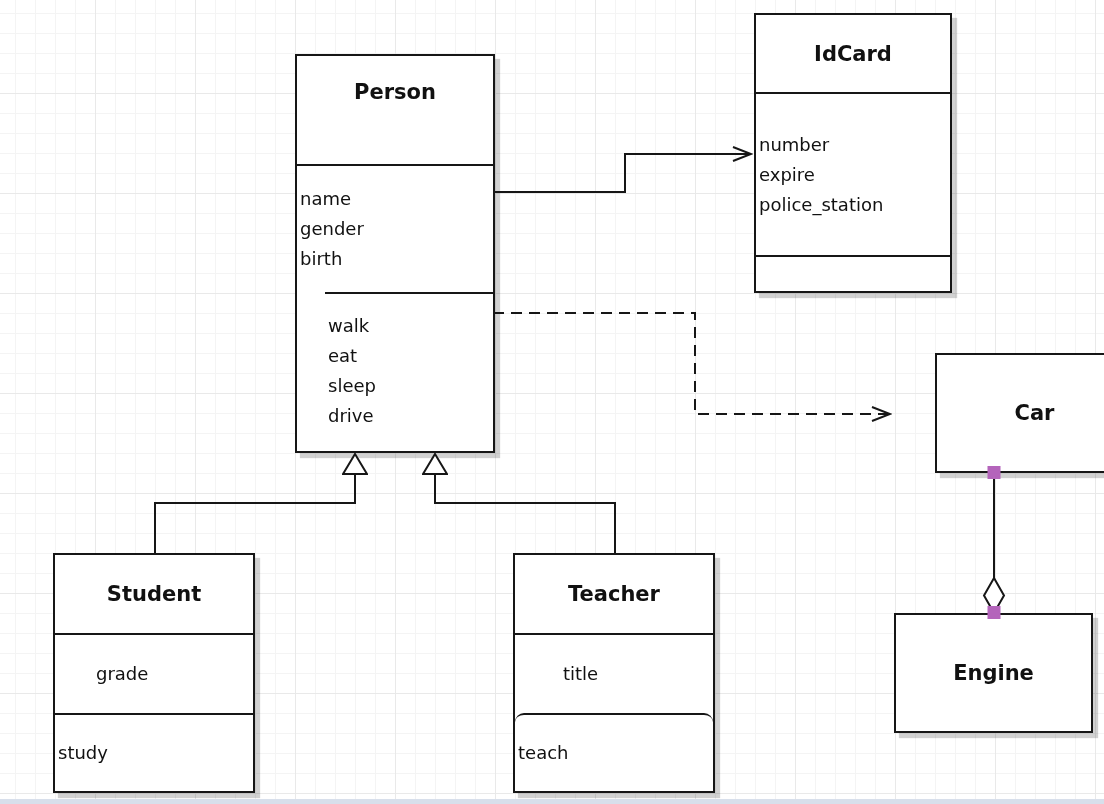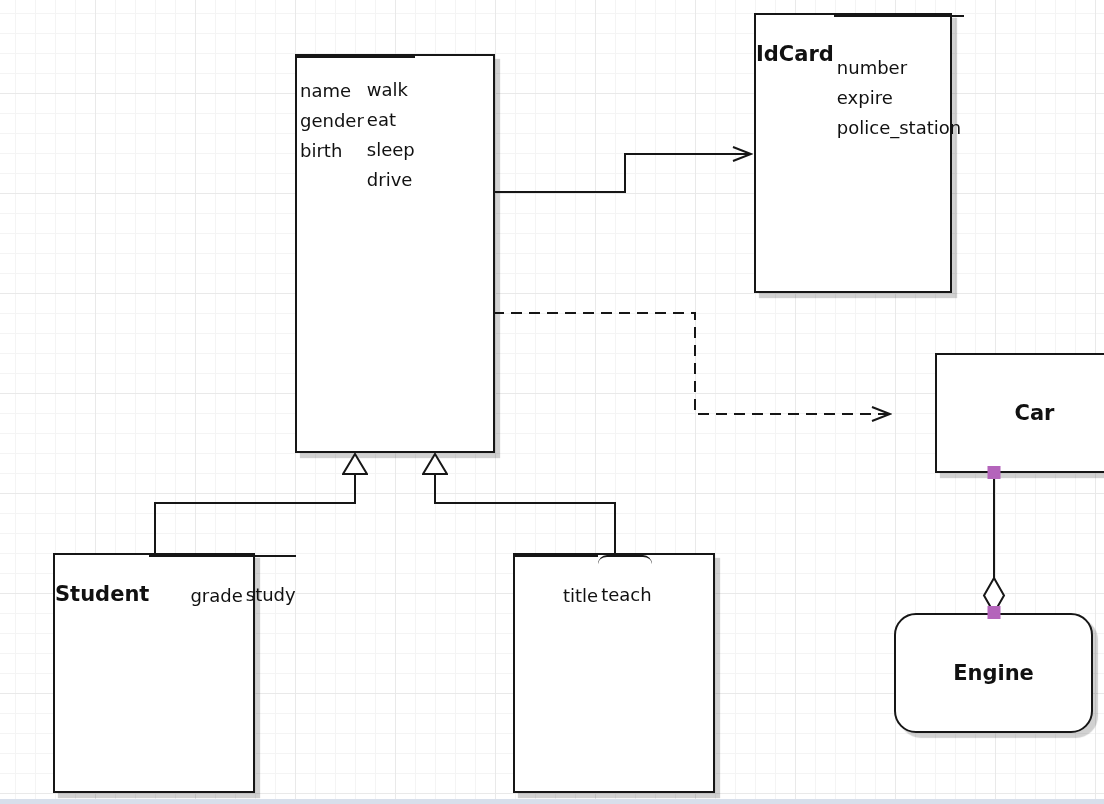--- a/index.html
+++ b/index.html
@@ -21,21 +21,21 @@
     background-size: 100px 100px, 100px 100px, 20px 20px, 20px 20px;
     background-position: -5px -7px;
   }
   .uml-class {
     position: absolute;
     box-sizing: border-box;
     background: #ffffff;
     border: 2px solid #161616;
     box-shadow: 5px 5px 1px rgba(0,0,0,0.18);
     display: flex;
-    flex-direction: row;
+    flex-direction: column;
   }
   .uml-title {
     box-sizing: border-box;
     display: flex;
     align-items: center;
     justify-content: center;
     font-weight: bold;
     font-size: 21px;
     color: #111;
   }
@@ -88,26 +88,27 @@
     width: 1104px;
     height: 5px;
   }
 </style>
 </head>
 <body>
 
 <div id="canvas">
 
   <div class="uml-class" style="left:295px; top:54px; width:200px; height:399px;">
-    <div class="uml-section" style="height:128px;">
+    <div class="uml-title" style="height:72px; border-top:none;">Person</div>
+    <div class="uml-section" style="height:128px;margin-top:36px;">
       <div class="member">name</div>
       <div class="member">gender</div>
       <div class="member">birth</div>
     </div>
-    <div class="uml-section" style="height:156px;">
+    <div class="uml-section" style="height:156px;margin-left:28px;">
       <div class="member">walk</div>
       <div class="member">eat</div>
       <div class="member">sleep</div>
       <div class="member">drive</div>
     </div>
   </div>
 
   <div class="uml-class" style="left:754px; top:13px; width:198px; height:280px;">
     <div class="uml-title" style="height:77px;">IdCard</div>
     <div class="uml-section" style="height:163px;">
@@ -115,35 +116,36 @@
       <div class="member">expire</div>
       <div class="member">police_station</div>
     </div>
     <div class="uml-section" style="height:36px;"></div>
   </div>
 
   <div class="uml-class" style="left:894px; top:353px; width:199px; height:120px;margin-left:41px;">
     <div class="simple-title">Car</div>
   </div>
 
-  <div class="uml-class" style="left:894px; top:613px; width:199px; height:120px;border-radius:22px;">
+  <div class="uml-class" style="left:894px; top:613px; width:199px; height:120px;">
     <div class="simple-title">Engine</div>
   </div>
 
   <div class="uml-class" style="left:53px; top:553px; width:202px; height:240px;">
     <div class="uml-title" style="height:78px;">Student</div>
     <div class="uml-section" style="height:80px;padding-left:41px;">
       <div class="member">grade</div>
     </div>
     <div class="uml-section" style="height:78px;">
       <div class="member">study</div>
     </div>
   </div>
 
   <div class="uml-class" style="left:513px; top:553px; width:202px; height:240px;">
+    <div class="uml-title" style="height:78px;">Teacher</div>
     <div class="uml-section" style="height:80px;padding-left:48px;">
       <div class="member">title</div>
     </div>
     <div class="uml-section" style="height:78px;border-radius:9px;">
       <div class="member">teach</div>
     </div>
   </div>
 
   <svg id="connector-layer" width="1104" height="804" viewBox="0 0 1104 804" xmlns="http://www.w3.org/2000/svg">
     <defs>

